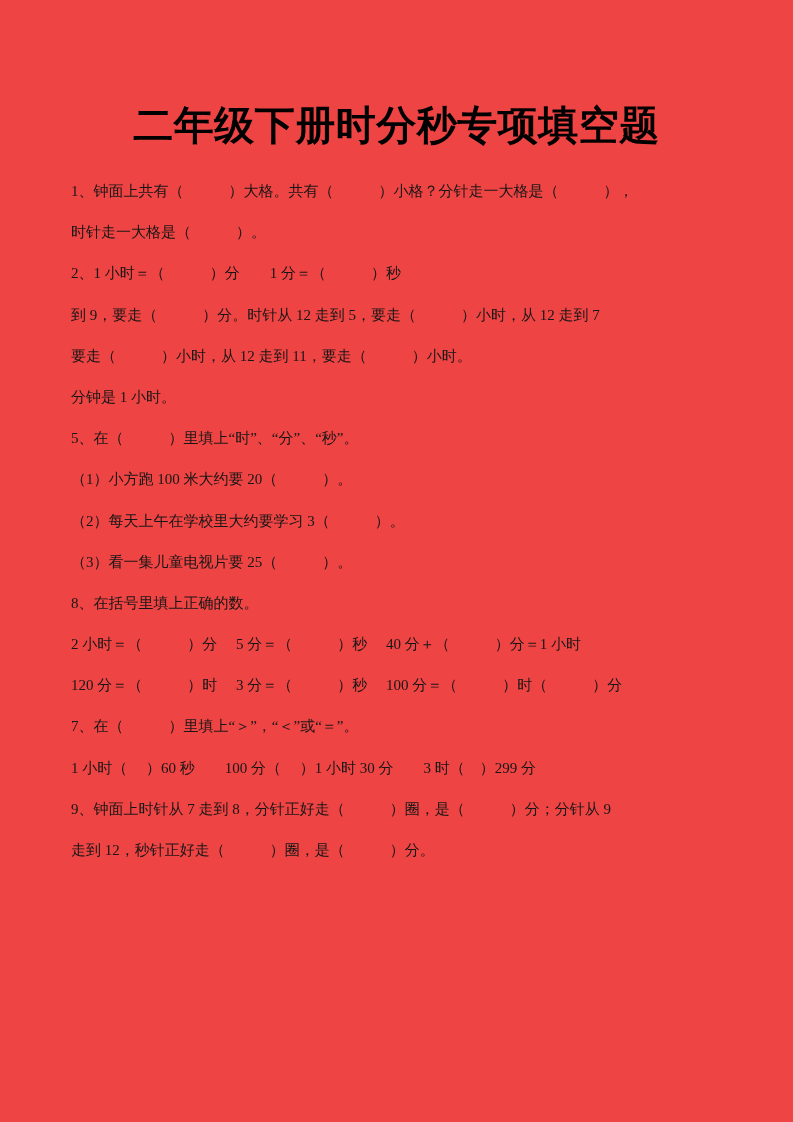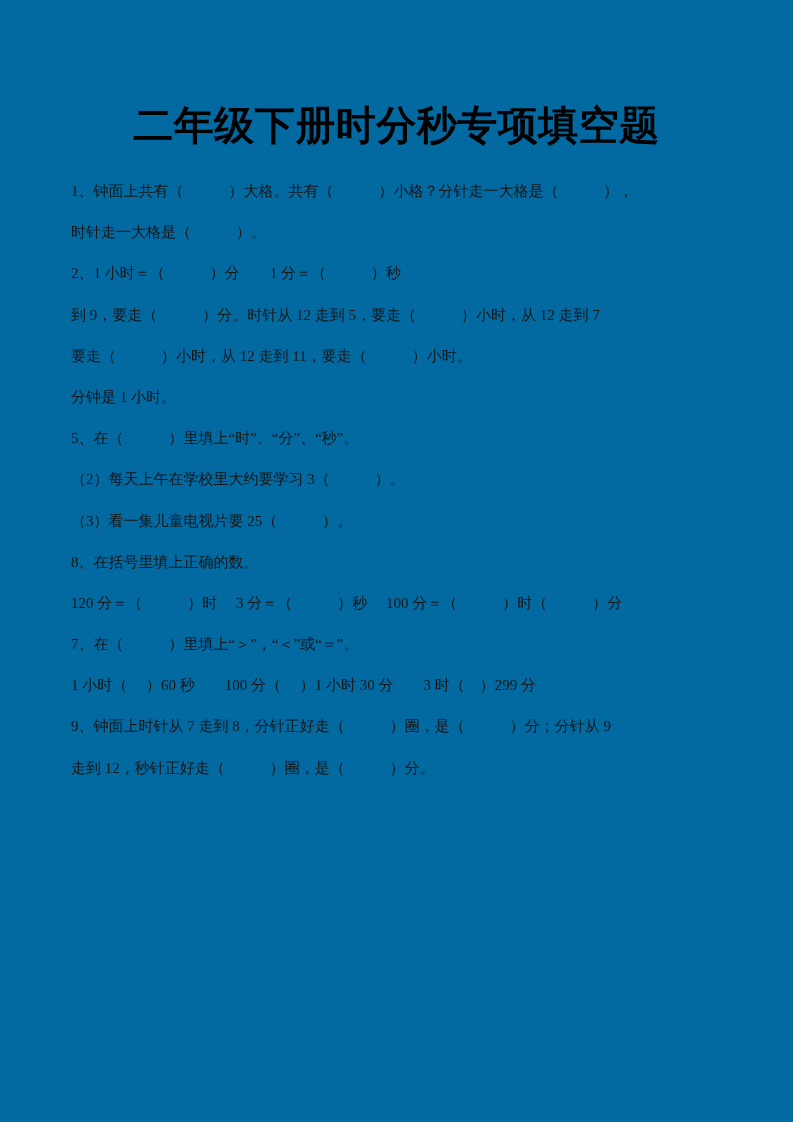--- a/index.html
+++ b/index.html
@@ -5,21 +5,21 @@
   html, body {
     margin: 0;
     padding: 0;
     background: #ffffff;
   }
   .page {
     position: relative;
     width: 793px;
     height: 1122px;
     margin: 0 auto;
-    background: #0369a1;
+    background: #ef4444;
     overflow: hidden;
     font-family: "Liberation Serif", "DejaVu Serif", serif;
     color: #141414;
   }
   .title {
     position: absolute;
     top: 98px;
     left: 0;
     width: 100%;
     margin: 0;
@@ -57,24 +57,26 @@
     <div class="line">时针走一大格是（　　　）。</div>
 
     <div class="line">2、1 小时＝（　　　）分　　1 分＝（　　　）秒</div>
 
     <div class="line">到 9，要走（　　　）分。时针从 12 走到 5，要走（　　　）小时，从 12 走到 7</div>
     <div class="line">要走（　　　）小时，从 12 走到 11，要走（　　　）小时。</div>
 
     <div class="line">分钟是 1 小时。</div>
 
     <div class="line">5、在（　　　）里填上“时”、“分”、“秒”。</div>
+    <div class="line">（1）小方跑 100 米大约要 20（　　　）。</div>
     <div class="line">（2）每天上午在学校里大约要学习 3（　　　）。</div>
     <div class="line">（3）看一集儿童电视片要 25（　　　）。</div>
 
     <div class="line">8、在括号里填上正确的数。</div>
+    <div class="line">2 小时＝（　　　）分　 5 分＝（　　　）秒　 40 分＋（　　　）分＝1 小时</div>
     <div class="line">120 分＝（　　　）时　 3 分＝（　　　）秒　 100 分＝（　　　）时（　　　）分</div>
 
     <div class="line">7、在（　　　）里填上“＞”，“＜”或“＝”。</div>
     <div class="line">1 小时（　 ）60 秒　　100 分（　 ）1 小时 30 分　　3 时（　）299 分</div>
 
 
     <div class="line">9、钟面上时针从 7 走到 8，分针正好走（　　　）圈，是（　　　）分；分针从 9</div>
     <div class="line">走到 12，秒针正好走（　　　）圈，是（　　　）分。</div>
 
   </div>

